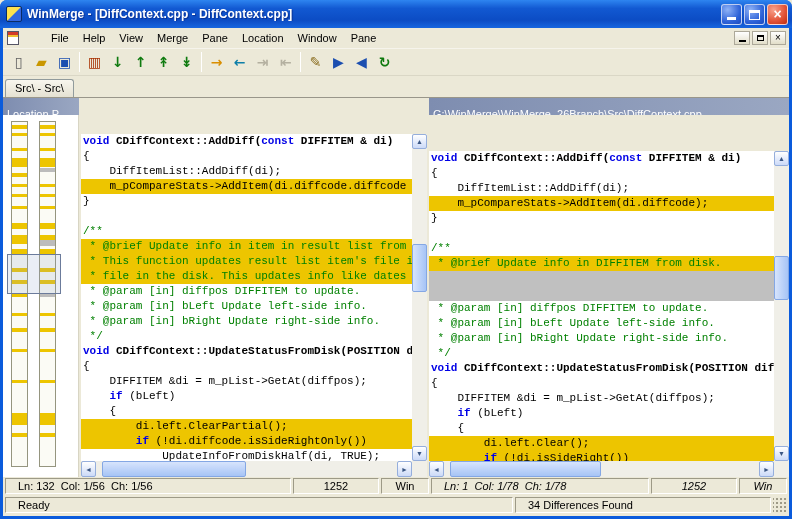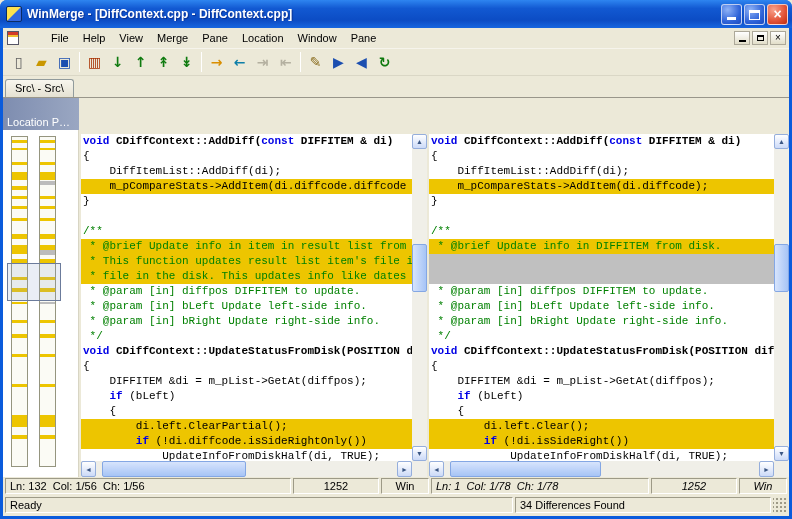--- a/index.html
+++ b/index.html
@@ -50,21 +50,21 @@
   .tabbar { height:22px; flex:none; display:flex; align-items:flex-end; padding:0 2px; background:#ECE9D8;
     border-bottom:1px solid #99968A; }
   .tab { height:18px; line-height:17px; padding:0 9px; font-size:11px; border:1px solid #919B9C; border-bottom:none;
     border-radius:3px 3px 0 0; background:linear-gradient(#F8F6EE,#E4E1D2); margin-right:1px; white-space:nowrap; }
   .tab.active { height:21px; line-height:20px; background:#FDFCF8; margin-bottom:-1px; border-bottom:1px solid #FDFCF8; }
 
   
   .main { flex:1; display:flex; min-height:0; }
   .splitter { width:2px; background:#ECE9D8; flex:none; }
 
-  .pane-header { height:17px; flex:none; color:#fff; font-size:11px; line-height:17px; padding:16px 4px;
+  .pane-header { height:17px; flex:none; color:#fff; font-size:11px; line-height:17px; padding:8px 4px;
     white-space:nowrap; overflow:hidden; text-overflow:ellipsis; }
   .active-h { background:linear-gradient(90deg,#26429E,#5C75C4); }
   .inactive-h { background:linear-gradient(90deg,#7E8DB0,#9AA7C2); }
 
   
   .loc-col { width:76px; flex:none; display:flex; flex-direction:column; }
   .loc-body { flex:1; background:#fff; position:relative; border-right:1px solid #D8D5C4; }
   .loc-bar { position:absolute; top:6px; bottom:10px; width:17px; background:#FBFBF5; border:1px solid #95957F; }
   .loc-seg { position:absolute; left:0; right:0; }
   .loc-seg.y { background:#EDC500; }
@@ -99,21 +99,21 @@
   .h-thumb { position:absolute; top:0; bottom:0; left:2%; width:48%;
     background:linear-gradient(#D7E4FC,#A6C4F6); border:1px solid #84A7E4; border-radius:2px; }
   .sb-corner { width:15px; height:16px; flex:none; background:#F0EFE8; }
 
   
   .pane-status { height:18px; flex:none; display:flex; gap:2px; padding:1px 2px; background:#ECE9D8; font-size:11px; }
   .group { display:flex; gap:2px; min-width:0; }
   .left-group { width:424px; flex:none; }
   .right-group { flex:1;font-style:italic; }
   .seg { border:1px solid; border-color:#9D9A87 #FFFFFF #FFFFFF #9D9A87; background:#ECE9D8; line-height:14px;
-    padding:0 4px; white-space:pre; overflow:hidden; }
+    padding:0 12px; white-space:pre; overflow:hidden; }
   .seg.pos { flex:1; min-width:0; }
   .seg.cp { width:86px; flex:none; text-align:center; }
   .seg.eol { width:48px; flex:none; text-align:center; }
 
   .main-status { height:21px; flex:none; display:flex; gap:2px; padding:2px 2px 3px; background:#ECE9D8; font-size:11px; }
   .seg.ready { flex:1; line-height:15px; }
   .seg.diffs { width:256px; flex:none; line-height:15px; }
   .grip { width:14px; flex:none; background-image:radial-gradient(#9D9A87 1.2px, transparent 1.4px);
     background-size:4px 4px; background-position:bottom right; }
 </style>
@@ -294,20 +294,21 @@
               <span class="h-thumb"></span>
             </span>
           <span class="sb-btn">►</span>
           <span class="sb-corner"></span>
         </div>
       </div>
 
       <div class="splitter"></div>
 
       <div class="diff-col right">
+        <div class="pane-header inactive-h">G:\WinMerge\WinMerge_26Branch\Src\DiffContext.cpp</div>
         <div class="code-row">
           <div class="code-pane"><div class="cl normal"><span class="kw">void</span><span class="b"> CDiffContext::AddDiff(</span><span class="kw">const</span><span class="b"> DIFFITEM &amp; di)</span></div><div class="cl normal"><span class="txt">{</span></div><div class="cl normal"><span class="txt">	DiffItemList::AddDiff(di);</span></div><div class="cl diff"><span class="txt">	m_pCompareStats-&gt;AddItem(di.diffcode);</span></div><div class="cl normal"><span class="txt">}</span></div><div class="cl normal"></div><div class="cl normal"><span class="com">/**</span></div><div class="cl diff"><span class="com"> * @brief Update info in DIFFITEM from disk.</span></div><div class="cl filler"></div><div class="cl filler"></div><div class="cl normal"><span class="com"> * @param [in] diffpos DIFFITEM to update.</span></div><div class="cl normal"><span class="com"> * @param [in] bLeft Update left-side info.</span></div><div class="cl normal"><span class="com"> * @param [in] bRight Update right-side info.</span></div><div class="cl normal"><span class="com"> */</span></div><div class="cl normal"><span class="kw">void</span><span class="b"> CDiffContext::UpdateStatusFromDisk(POSITION diffpos, BOOL bLeft, BOOL bRight)</span></div><div class="cl normal"><span class="txt">{</span></div><div class="cl normal"><span class="txt">	DIFFITEM &amp;di = m_pList-&gt;GetAt(diffpos);</span></div><div class="cl normal"><span class="txt">	</span><span class="kw">if</span><span class="txt"> (bLeft)</span></div><div class="cl normal"><span class="txt">	{</span></div><div class="cl diff"><span class="txt">		di.left.Clear();</span></div><div class="cl diff"><span class="txt">		</span><span class="kw">if</span><span class="txt"> (!di.isSideRight())</span></div><div class="cl normal"><span class="txt">			UpdateInfoFromDiskHalf(di, TRUE);</span></div><div class="cl normal"><span class="txt">	}</span></div></div>
           <div class="vscroll">
             <span class="sb-btn">▲</span>
             <span class="v-track">
                 <span class="v-thumb"></span>
               </span>
             <span class="sb-btn">▼</span>
           </div>
         </div>

